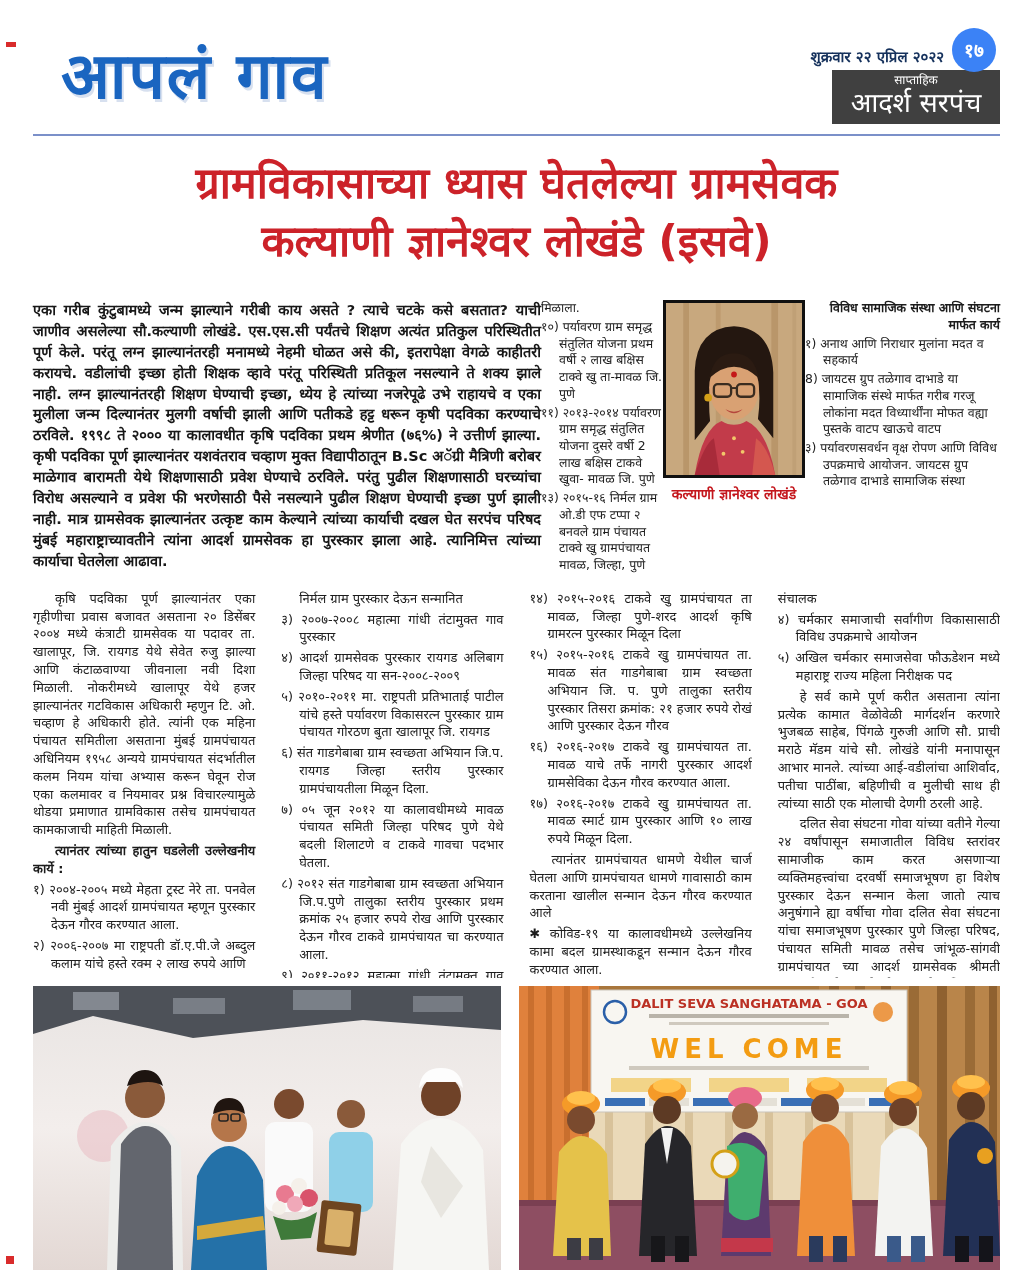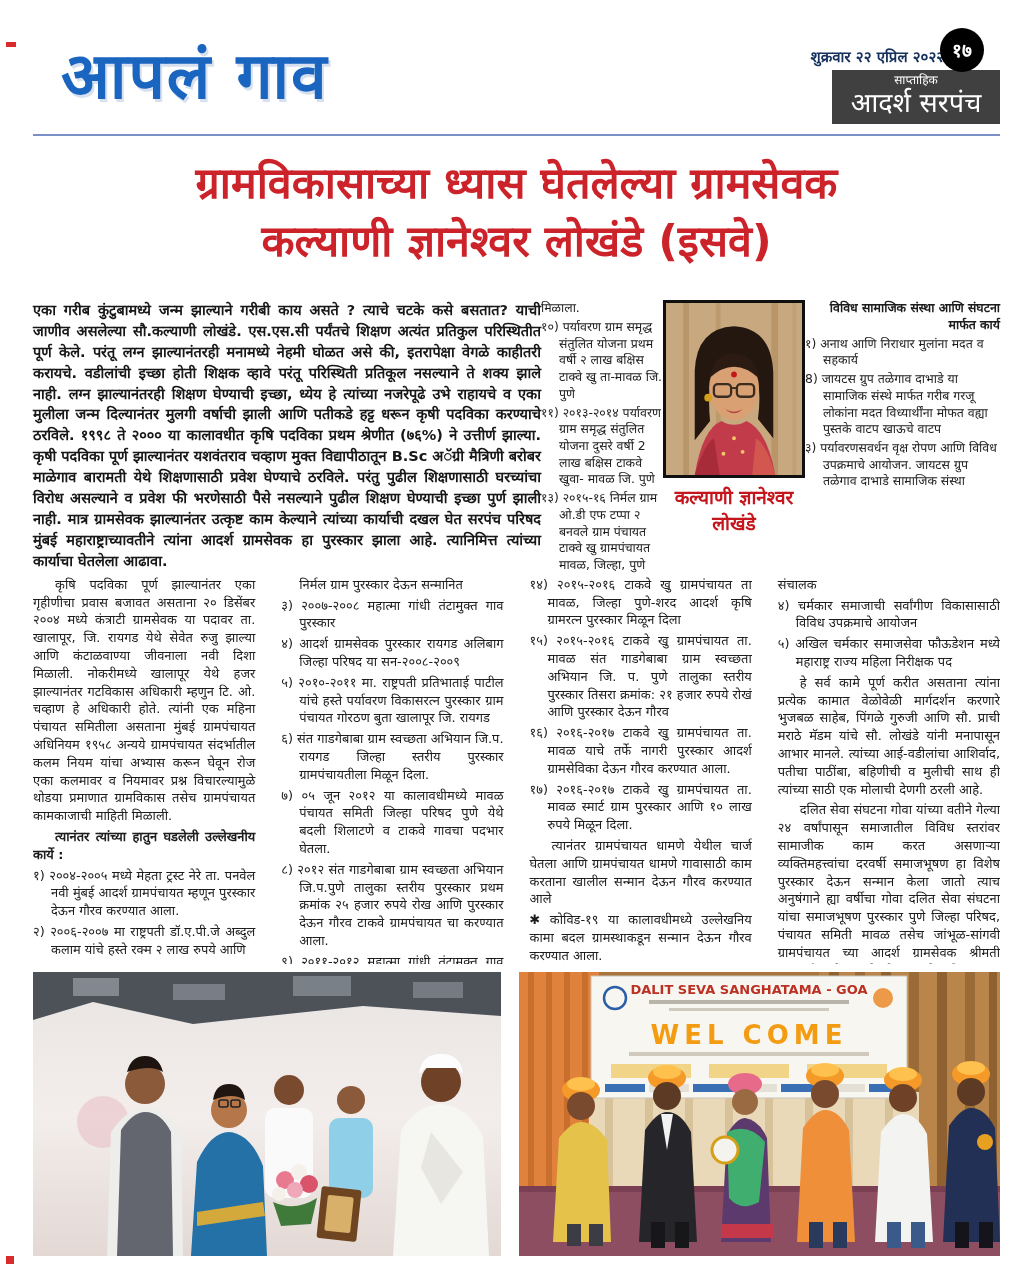--- a/index.html
+++ b/index.html
@@ -7,43 +7,43 @@
   body { font-family:"DejaVu Sans", sans-serif; width:1033px; height:1280px; overflow:hidden; position:relative; color:#1c1c1c; }
   .page { width:1033px; height:1280px; padding:0 33px; position:relative; background:#fff; }
 
   
   .reg-mark { position:absolute; left:6px; top:42px; width:10px; height:5px; background:#d92b2b; }
   .reg-mark.bottom { top:auto; bottom:16px; height:8px; width:8px; }
   header { display:flex; justify-content:space-between; align-items:center; padding-top:24px; height:128px; }
   .masthead { color:#1a65c0; font-size:64px; font-weight:bold; letter-spacing:2px; line-height:1.0; padding-left:28px; text-shadow:2px 3px 0 #d7e0ef; }
   .header-right { position:relative; padding-top:18px; text-align:right; }
   .date-line { font-size:15px; color:#15315c; font-weight:bold; margin-right:56px; margin-bottom:4px; }
-  .page-circle { position:absolute; right:16px; top:0; width:44px; height:44px; border-radius:50%; background:#000000; color:#fff; font-size:19px; font-weight:bold; display:flex; align-items:center; justify-content:center; }
+  .page-circle { position:absolute; right:4px; top:0; width:44px; height:44px; border-radius:50%; background:#3b82f6; color:#fff; font-size:19px; font-weight:bold; display:flex; align-items:center; justify-content:center; }
   .logo-box { display:inline-block; background:#404040; color:#fff; text-align:center; padding:4px 12px 6px; min-width:168px; }
   .logo-tagline { display:block; font-size:12px; line-height:1.1; }
   .logo-title { display:block; font-size:27px; font-weight:normal; line-height:1.15; }
   .rule-blue { height:2px; background:#7b90c9; margin-top:6px; }
 
   
   .headline { text-align:center; color:#cc2229; font-weight:bold; font-size:43px; line-height:1.35; margin:18px 10px 30px; }
 
   
   .top-section { display:flex; margin-top:6px; }
   .intro { flex:0 0 508px; font-size:14.5px; font-weight:bold; line-height:1.44; text-align:justify; color:#171717; }
   .mid-col { flex:0 0 122px; font-size:12.4px; line-height:1.35; text-align:left; }
   .mid-col p { margin-bottom:2px; }
   .portrait-fig { flex:0 0 142px; }
   .portrait-frame { width:142px; height:178px; border:3px solid #101010; display:block; }
-  .portrait-caption { display:block; text-align:center; color:#c4161c; font-weight:bold; font-size:19px; margin-top:6px; }
+  .portrait-caption { display:block; text-align:center; color:#c4161c; font-weight:bold; font-size:14px; margin-top:6px; }
   .social-col { flex:1; font-size:12.4px; line-height:1.35; }
   .social-col .head { font-weight:bold; margin-bottom:2px;text-align:right; }
   .social-col p { margin-bottom:2px; }
 
   
-  .bottom-section { display:flex; gap:26px; height:388px; overflow:hidden; }
+  .bottom-section { display:flex; gap:26px; margin-top:14px; height:388px; overflow:hidden; }
   .bcol { flex:1 1 0; font-size:12.9px; line-height:1.38; text-align:justify; }
   .bcol p { margin-bottom:3px; }
   .bcol .indent { text-indent:22px; }
   .bcol .subhead { font-weight:bold; }
   .hang { padding-left:18px; text-indent:-18px; }
 
   
   .photos-row { display:flex; gap:18px; margin-top:8px; }
   .photo { height:284px; overflow:hidden; background:#ddd; }
   .photo svg { display:block; }

